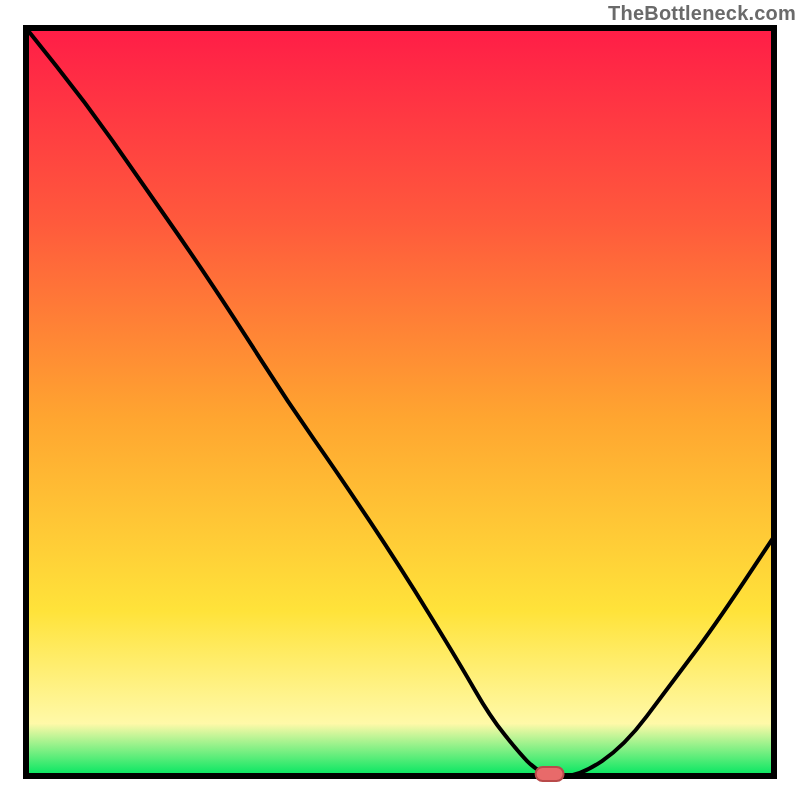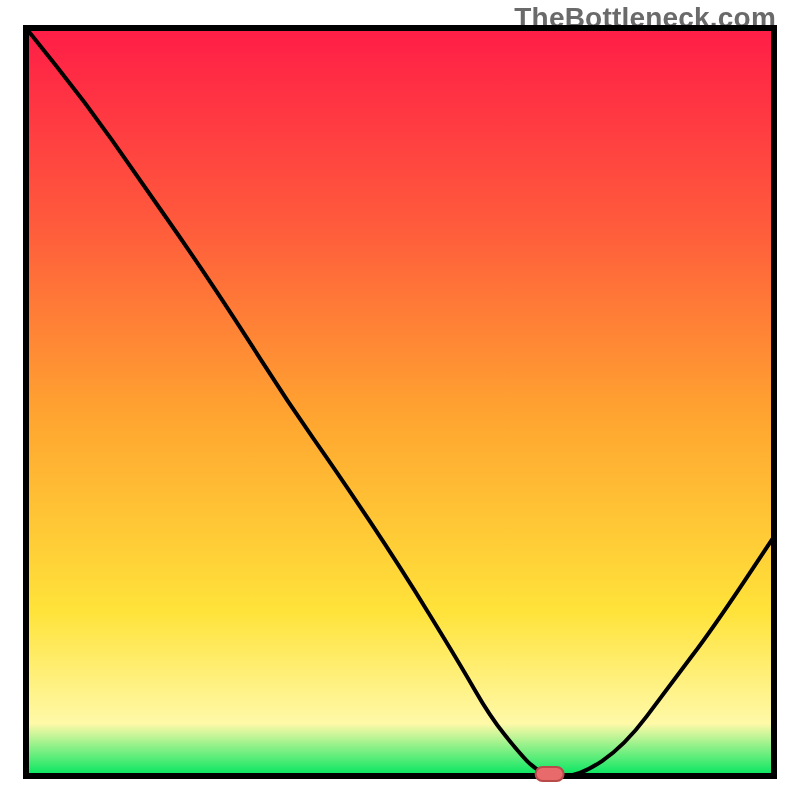--- a/index.html
+++ b/index.html
@@ -12,23 +12,23 @@
   }
   .frame {
     position: relative;
     width: 800px;
     height: 800px;
     box-sizing: border-box;
   }
   .watermark {
     position: absolute;
     top: 2px;
-    right: 24px;
+    right: 4px;
     font-family: Arial, Helvetica, sans-serif;
-    font-size: 28px;
+    font-size: 20px;
     font-weight: 600;
     color: #6a6a6a;
     letter-spacing: 0.2px;
   }
   svg.plot {
     position: absolute;
     left: 0;
     top: 0;
     width: 800px;
     height: 800px;

